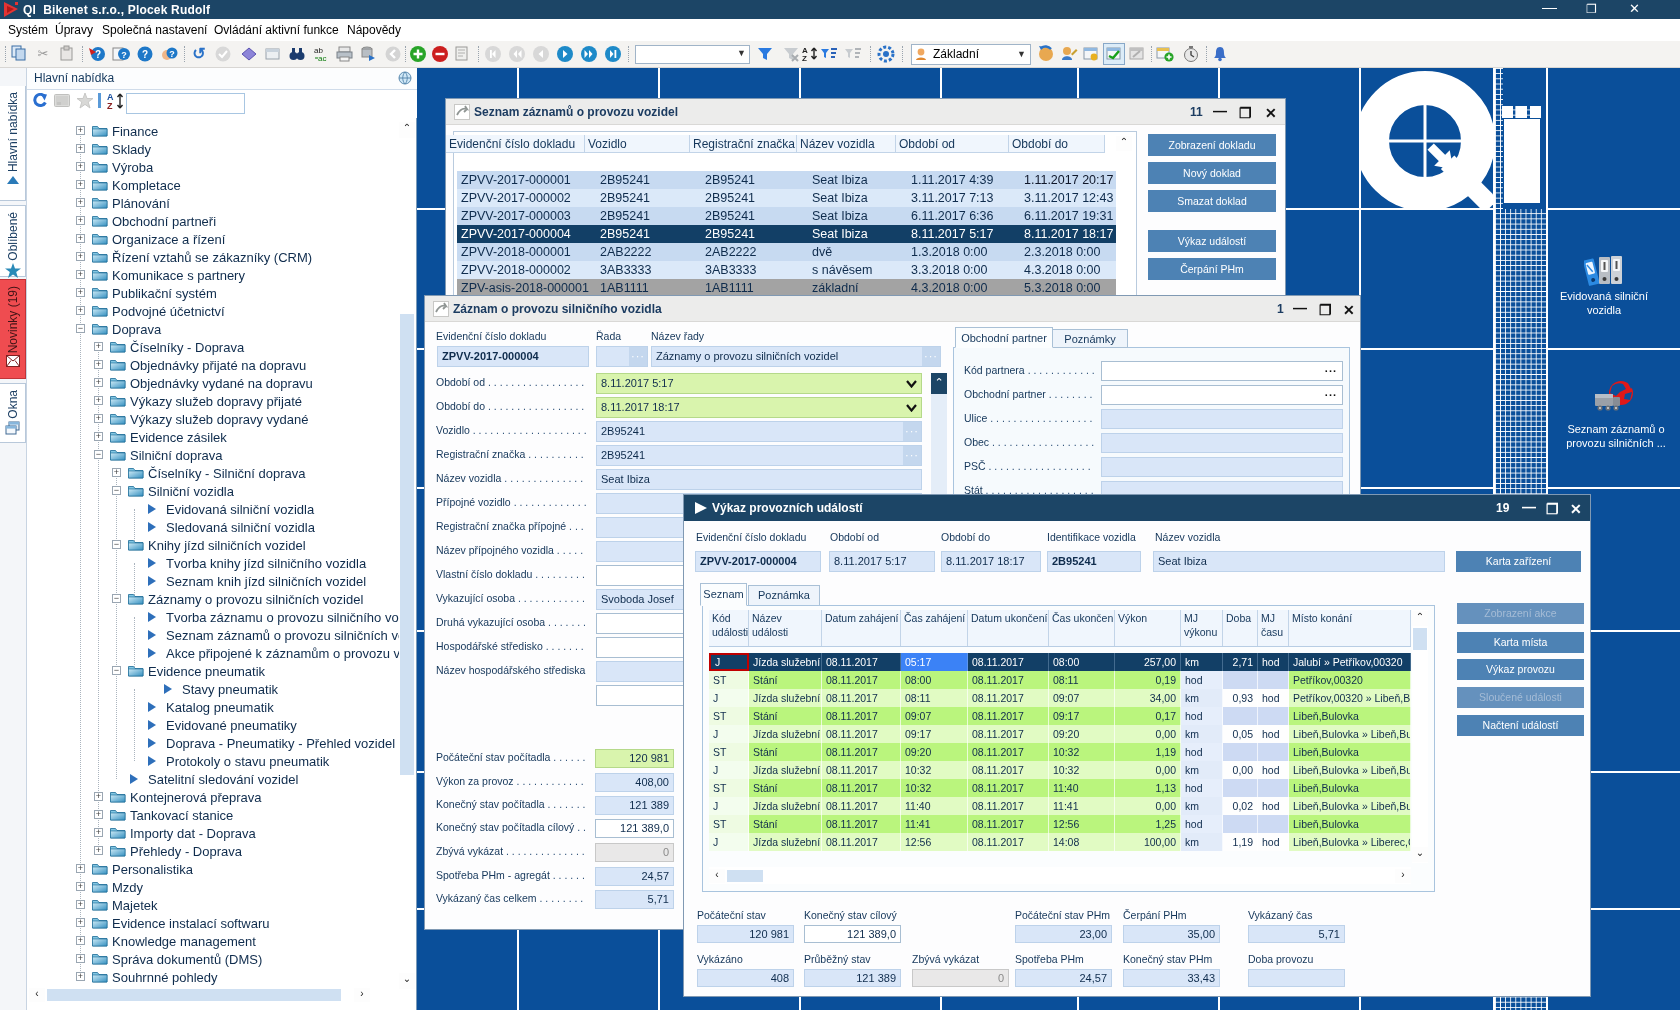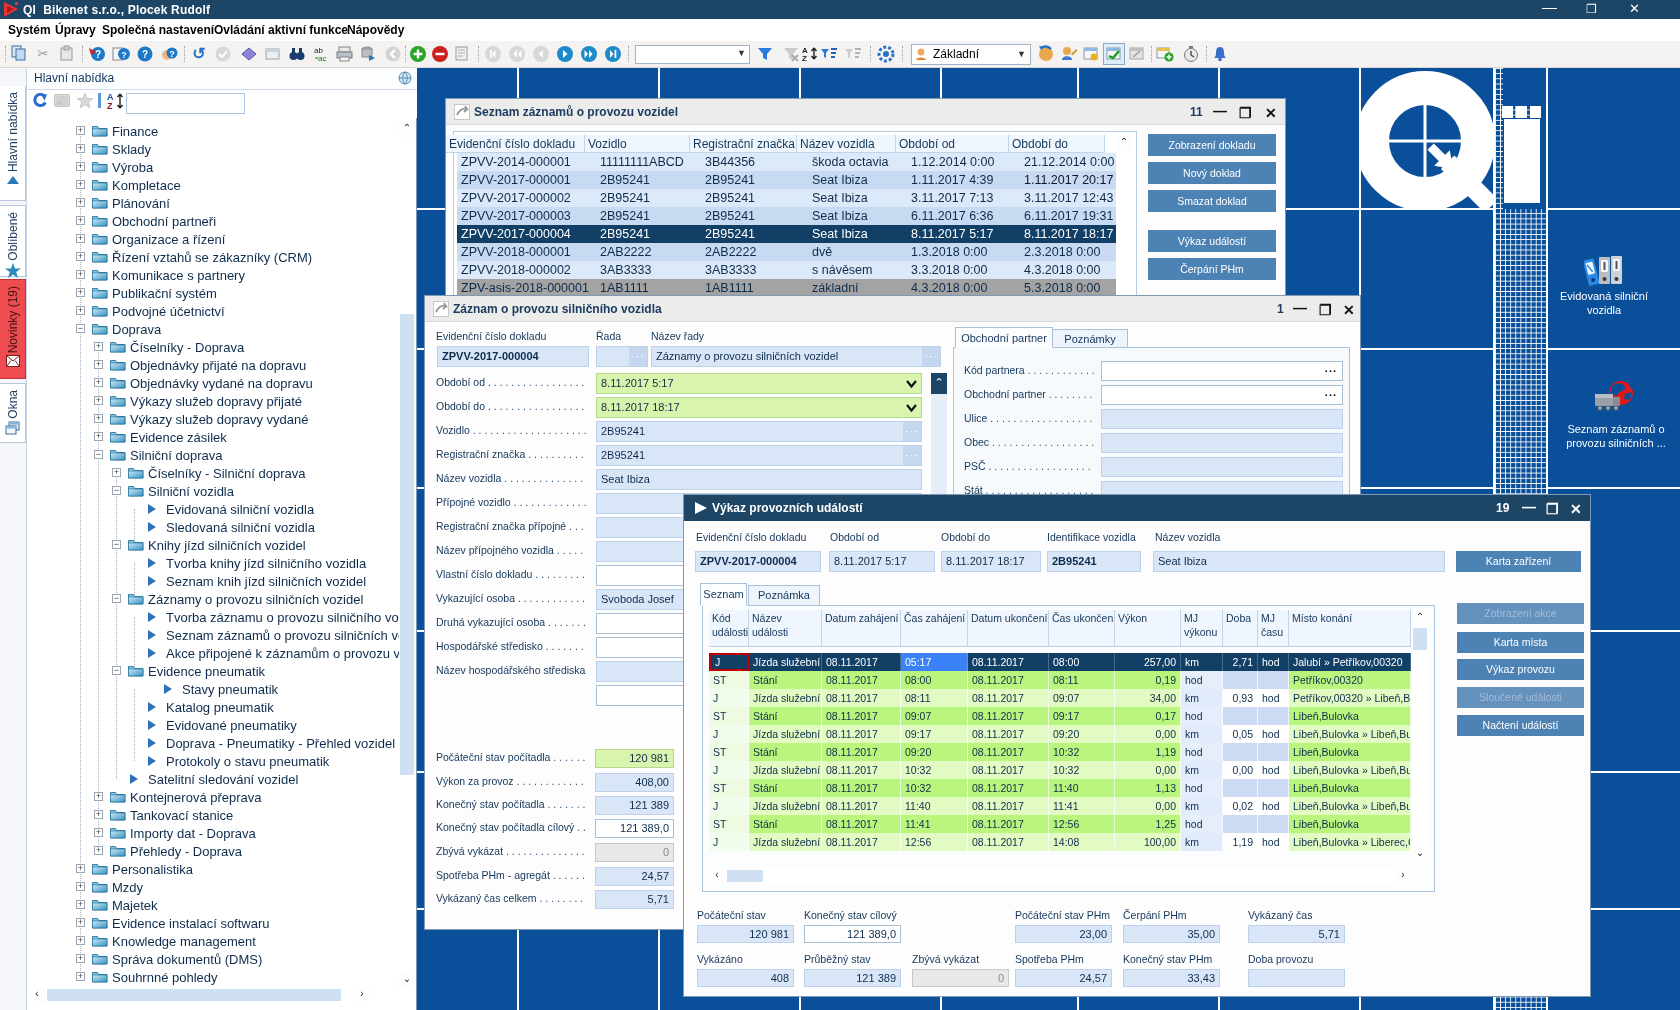--- a/index.html
+++ b/index.html
@@ -5,21 +5,21 @@
 <style>
   * { margin:0; padding:0; box-sizing:border-box; }
   html,body { width:1680px; height:1010px; overflow:hidden; }
   body { font-family:"Liberation Sans", sans-serif; font-size:12px; color:#13375c; position:relative; background:#0a4f9a; }
   .abs { position:absolute; }
 
   
   #titlebar { left:0; top:0; width:1680px; height:19px; background:#1c4566; color:#fff; }
   #titlebar .t { position:absolute; left:23px; top:3px; font-weight:bold; font-size:12px; letter-spacing:.2px;}
   #menubar { left:0; top:19px; width:1680px; height:22px; background:#fff; color:#000; }
-  #menubar span { position:absolute; top:4px; font-size:12px;font-weight:bold; }
+  #menubar span { position:absolute; top:4px; font-size:12px; }
   #toolbar { left:0; top:41px; width:1680px; height:27px; background:#f4f3f1; border-bottom:1px solid #d8d6d3; }
   .tbi { position:absolute; top:4px; width:18px; height:18px; text-align:center; line-height:18px; font-size:13px;}
   .tbsep { position:absolute; top:5px; width:1px; height:16px; border-left:1px dotted #9aa4ae; }
 
   
   #desktop { left:0; top:68px; width:1680px; height:942px; background:#0a4f9a; overflow:hidden; }
   .gridv { position:absolute; top:0; width:2px; height:942px; background:#fff; }
   .gridh { position:absolute; left:0; width:1680px; height:2px; background:#fff; }
   #checker { position:absolute; left:1495px; top:0; width:51px; height:942px;
      background-image:linear-gradient(to right,#fff 1px,transparent 1px),linear-gradient(to bottom,#fff 1px,transparent 1px);
@@ -597,28 +597,20 @@
     </div>
   <div class="abs" style="left:7px;top:32px;width:684px;height:208px;background:#fff;border:1px solid #b9cbde;"></div>
   <div class="thead" style="left:11;top:36px;width:659px;height:18px;border-bottom:1px solid #c2d4e8;">
       <div class="hcell" style="left:0px;width:139px;line-height:16px;">Evidenční číslo dokladu</div>
       <div class="hcell" style="left:139px;width:105px;line-height:16px;">Vozidlo</div>
       <div class="hcell" style="left:244px;width:107px;line-height:16px;">Registrační značka</div>
       <div class="hcell" style="left:351px;width:99px;line-height:16px;">Název vozidla</div>
       <div class="hcell" style="left:450px;width:113px;line-height:16px;">Období od</div>
       <div class="hcell" style="left:563px;width:96px;line-height:16px;">Období do</div>
     </div>
-  <div class="abs" style="left:11px;top:54px;width:659px;height:18px;background:#dbe9f9;overflow:hidden;">
-      <div class="cell" style="left:0px;width:139px;color:#0f2c4d">ZPVV-2014-000001</div>
-      <div class="cell" style="left:139px;width:105px;color:#0f2c4d">11111111ABCD</div>
-      <div class="cell" style="left:244px;width:107px;color:#0f2c4d">3B44356</div>
-      <div class="cell" style="left:351px;width:99px;color:#0f2c4d">škoda octavia</div>
-      <div class="cell" style="left:450px;width:113px;color:#0f2c4d">1.12.2014 0:00</div>
-      <div class="cell" style="left:563px;width:96px;color:#0f2c4d">21.12.2014 0:00</div>
-    </div>
   <div class="abs" style="left:11px;top:72px;width:659px;height:18px;background:#c7daf1;overflow:hidden;">
       <div class="cell" style="left:0px;width:139px;color:#0f2c4d">ZPVV-2017-000001</div>
       <div class="cell" style="left:139px;width:105px;color:#0f2c4d">2B95241</div>
       <div class="cell" style="left:244px;width:107px;color:#0f2c4d">2B95241</div>
       <div class="cell" style="left:351px;width:99px;color:#0f2c4d">Seat Ibiza</div>
       <div class="cell" style="left:450px;width:113px;color:#0f2c4d">1.11.2017 4:39</div>
       <div class="cell" style="left:563px;width:96px;color:#0f172a">1.11.2017 20:17</div>
     </div>
   <div class="abs" style="left:11px;top:90px;width:659px;height:18px;background:#dbe9f9;overflow:hidden;">
       <div class="cell" style="left:0px;width:139px;color:#0f2c4d">ZPVV-2017-000002</div>

